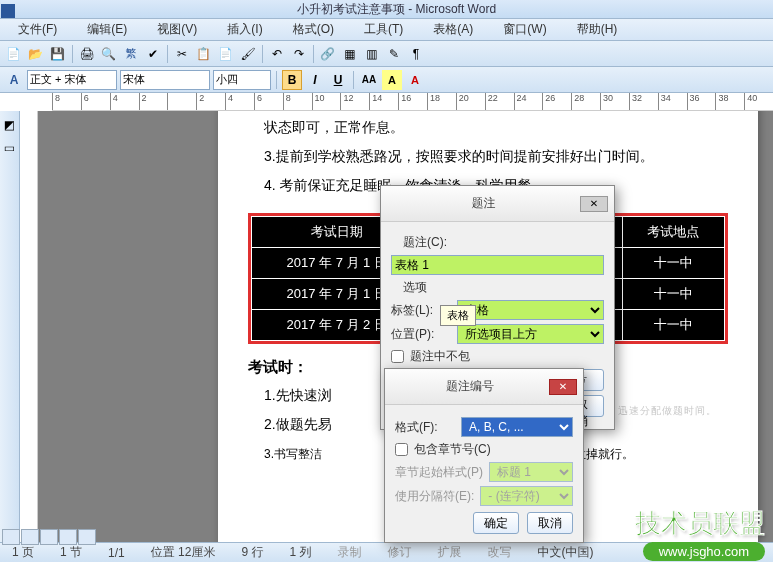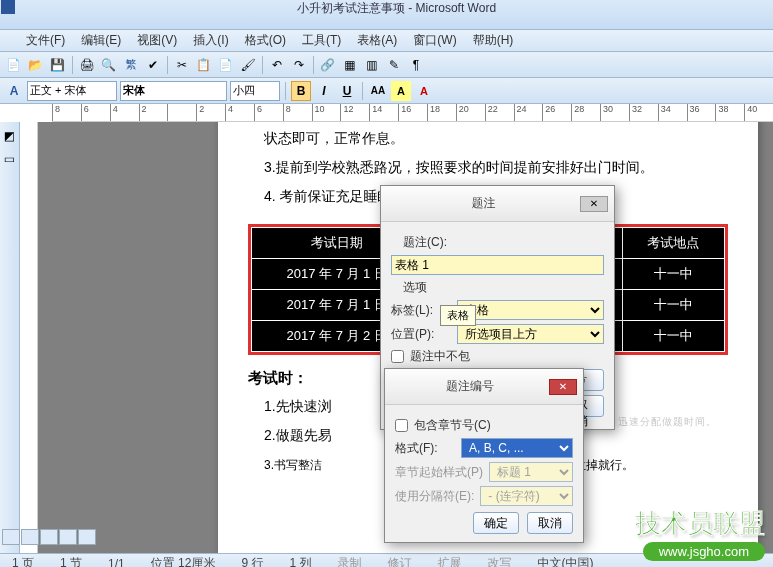--- a/index.html
+++ b/index.html
@@ -1,20 +1,20 @@
 <!DOCTYPE html>
 <html><head>
 <meta charset="utf-8">
 <style>
 *{margin:0;padding:0;box-sizing:border-box;font-family:"Microsoft YaHei","SimSun",sans-serif;font-size:12px}
 body{background:#fff;width:773px;height:567px;overflow:hidden;position:relative}
-.titlebar{height:30px;background:linear-gradient(#dbe9f9,#c5dcf3);display:flex;align-items:flex-start;padding:0 1px;border-bottom:1px solid #a0b8d0}
+.titlebar{height:19px;background:linear-gradient(#dbe9f9,#c5dcf3);display:flex;align-items:flex-end;padding:0 1px;border-bottom:1px solid #a0b8d0}
 .titlebar .sys-icon{width:14px;height:14px;background:#2b579a;margin-right:6px}
 .titlebar .title{flex:1;text-align:center;color:#334;font-size:12px}
-.menubar{height:22px;background:linear-gradient(#e8f1fb,#d5e5f6);display:flex;align-items:center;padding:0 20px;gap:4px;border-bottom:1px solid #a0b8d0}
+.menubar{height:22px;background:linear-gradient(#e8f1fb,#d5e5f6);display:flex;align-items:center;padding:0 12px;gap:18px;border-bottom:1px solid #a0b8d0}
 .menubar span{padding:2px 6px;color:#333;cursor:default}
 .toolbar{height:26px;background:linear-gradient(#e6f0fa,#d0e2f4);display:flex;align-items:center;padding:0 4px;gap:2px;border-bottom:1px solid #a0b8d0}
 .tb-btn{width:20px;height:20px;display:flex;align-items:center;justify-content:center;border:1px solid transparent;border-radius:2px}
 .tb-sep{width:1px;height:18px;background:#a0b8d0;margin:0 2px}
 .fontbar{height:26px;background:linear-gradient(#e6f0fa,#d0e2f4);display:flex;align-items:center;padding:0 4px;gap:3px;border-bottom:1px solid #a0b8d0}
 .fontbar select,.fontbar .combo{height:20px;border:1px solid #8aa8c8;background:#fff;font-size:11px;padding:0 2px}
 .fmt-btn{width:20px;height:20px;border:1px solid transparent;display:flex;align-items:center;justify-content:center;font-weight:bold}
 .fmt-btn.active{background:#fddc8b;border-color:#d8a030}
 .ruler-h{height:18px;background:#fff;border-bottom:1px solid #ccc;display:flex;margin-left:52px}
 .ruler-h .tick{flex:1;border-left:1px solid #888;font-size:9px;color:#555;padding-left:2px}
@@ -30,21 +30,21 @@
 .tbl th{font-weight:normal}
 .page h3{font-size:15px;font-weight:bold;margin:12px 0 6px}
 .dialog{position:absolute;background:#f0f0f0;border:1px solid #888;box-shadow:3px 3px 12px rgba(0,0,0,0.4);z-index:10}
 .dlg-title{height:36px;background:linear-gradient(#fdfdfd,#e8e8e8);display:flex;align-items:center;padding:0 6px;border-bottom:1px solid #ccc}
 .dlg-title span{flex:1;text-align:center;color:#444}
 .dlg-close{width:28px;height:16px;background:#d0d0d0;border:1px solid #999;display:flex;align-items:center;justify-content:center;font-size:10px;cursor:pointer}
 .dlg-close.red{background:#c74444;color:#fff;border-color:#a02020}
 .dlg-body{padding:8px 10px}
 .dlg-row{display:flex;align-items:center;margin:4px 0;gap:6px}
 .dlg-row label{min-width:60px;color:#333}
-.dlg-row input[type=text],.dlg-row select{flex:1;height:20px;border:1px solid #8aa8c8;padding:0 3px;font-size:12px;background:#fef9c3}
+.dlg-row input[type=text],.dlg-row select{flex:1;height:20px;border:1px solid #8aa8c8;padding:0 3px;font-size:12px;background:#bef264}
 .dlg-row select.hl{background:#3169c6;color:#fff}
 .dlg-btns{display:flex;gap:8px;justify-content:flex-end;margin-top:6px}
 .dlg-btn{height:22px;padding:0 10px;border:1px solid #8aa8c8;background:linear-gradient(#fff,#e4eefb);border-radius:3px;cursor:pointer;font-size:12px}
 .dlg-btn:disabled{color:#999}
 .fieldset-label{color:#333;margin:4px 12px}
 .tooltip{position:absolute;background:#ffffe1;border:1px solid #888;padding:2px 6px;font-size:11px;z-index:15}
 .statusbar{height:20px;background:linear-gradient(#e6f0fa,#d0e2f4);display:flex;align-items:center;gap:14px;padding:0 6px;border-top:1px solid #a0b8d0;font-size:11px;color:#444}
 .statusbar .cell{padding:0 6px}
 .watermark{position:absolute;right:8px;bottom:6px;z-index:30;text-align:right}
 .watermark .big{font-size:26px;font-weight:normal;color:#4caf2f;-webkit-text-stroke:1px #fff;text-shadow:2px 2px 3px rgba(0,0,0,.25)}
@@ -94,22 +94,22 @@
   <div class="tb-btn">🔗</div>
   <div class="tb-btn">▦</div>
   <div class="tb-btn">▥</div>
   <div class="tb-btn">✎</div>
   <div class="tb-btn">¶</div>
 </div>
 
 <div class="fontbar">
   <div class="tb-btn" style="color:#2b579a;font-weight:bold">A</div>
   <input class="combo" style="width: 90px;" value="正文 + 宋体">
-  <input class="combo" style="width: 107px; font-weight: bold;" value="宋体">
-  <input class="combo" style="width: 50px;" value="小四">
+  <input class="combo" style="width: 90px;" value="宋体">
+  <input class="combo" style="width: 58px;" value="小四">
   <div class="tb-sep"></div>
   <div class="fmt-btn active">B</div>
   <div class="fmt-btn" style="font-style:italic">I</div>
   <div class="fmt-btn" style="text-decoration:underline">U</div>
   <div class="tb-sep"></div>
   <div class="fmt-btn" style="font-size:10px">AA</div>
   <div class="fmt-btn" style="background:#ff8;font-size:11px">A</div>
   <div class="fmt-btn" style="color:#c00;font-size:11px">A</div>
 </div>
 
@@ -225,26 +225,26 @@
 </div>
 <div class="tooltip" style="left:440px;top:305px">表格</div>
 
 <div class="dialog" style="left:384px;top:368px;width:200px">
   <div class="dlg-title">
     <span>题注编号</span>
     <div class="dlg-close red">✕</div>
   </div>
   <div class="dlg-body">
     <div class="dlg-row">
+      <label>格式(F):</label>
+      <select class="hl"><option>A, B, C, ...</option></select>
+    </div>
+    <div class="dlg-row">
       <input type="checkbox" style="">
       <label>包含章节号(C)</label>
-    </div>
-    <div class="dlg-row">
-      <label>格式(F):</label>
-      <select class="hl"><option>A, B, C, ...</option></select>
     </div>
     <div class="dlg-row">
       <label style="color:#999">章节起始样式(P)</label>
       <select disabled=""><option>标题 1</option></select>
     </div>
     <div class="dlg-row">
       <label style="color:#999">使用分隔符(E):</label>
       <select disabled=""><option>- (连字符)</option></select>
     </div>
     <div class="dlg-btns">

